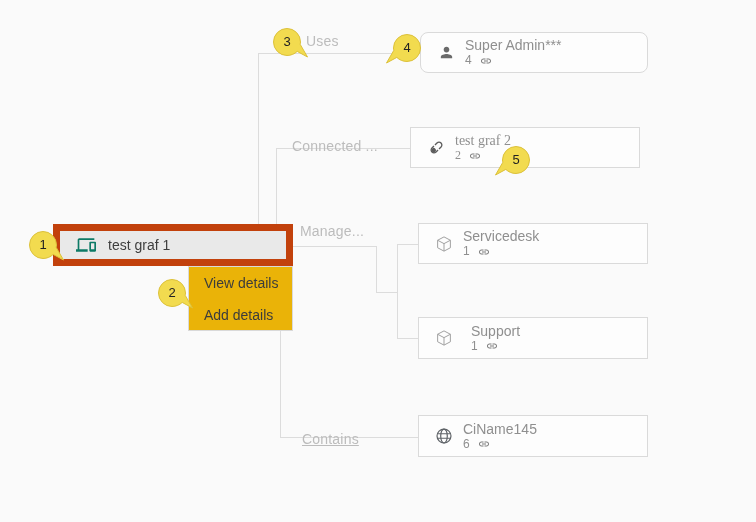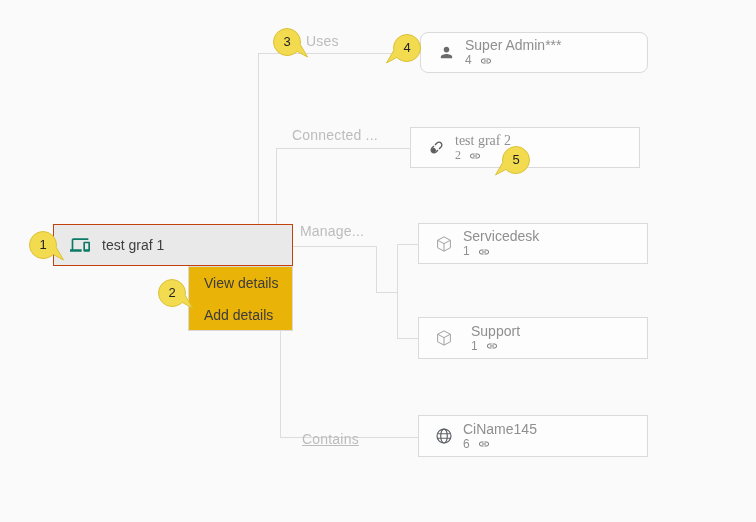--- a/index.html
+++ b/index.html
@@ -25,21 +25,21 @@
   }
   .node .nicon{width:18px;height:18px;margin-right:10px;flex:0 0 auto;display:flex;align-items:center;justify-content:center;}
   .node .ntext{display:flex;flex-direction:column;justify-content:center;}
   .node .ntitle{font-size:14px;line-height:15px;color:#8f8f8f;white-space:nowrap;}
   .node .ncount{display:flex;align-items:center;gap:7px;font-size:12px;line-height:13px;color:#8f8f8f;margin-top:1px;}
   .linkicon{display:flex;align-items:center;}
 
   .rootnode{
     position:absolute;z-index:20;box-sizing:border-box;
     left:53px;top:224px;width:240px;height:42px;
-    background:#e9e9e9;border:1px solid #c2410c;
+    background:#e9e9e9;border:7px solid #c2410c;
     display:flex;align-items:center;padding-left:14px;
     cursor:pointer;
   }
   .rootnode .ricon{width:24px;height:20px;margin-right:10px;display:flex;align-items:center;}
   .rootnode .rtitle{font-size:14px;color:#3e3e3e;}
 
   .menu{
     position:absolute;z-index:40;box-sizing:border-box;
     left:188px;top:266px;width:105px;height:65px;
     background:#eab308;border:1px solid #d9d9d9;
@@ -71,21 +71,21 @@
   <div class="hline" style="left:293px;top:246px;width:83px;"></div>
   <div class="vline" style="left:376px;top:246px;height:46px;"></div>
   <div class="hline" style="left:376px;top:292px;width:21px;"></div>
   <div class="vline" style="left:397px;top:244px;height:95px;"></div>
   <div class="hline" style="left:397px;top:244px;width:21px;"></div>
   <div class="hline" style="left:397px;top:338px;width:21px;"></div>
   <div class="vline" style="left:280px;top:266px;height:171px;"></div>
   <div class="hline" style="left:280px;top:437px;width:138px;"></div>
 
   <div class="rel-label" style="left:306px;top:33px;">Uses</div>
-  <div class="rel-label" style="left:292px;top:127px;text-align:right;">Connected ...</div>
+  <div class="rel-label" style="left:292px;top:138px;text-align:right;">Connected ...</div>
   <div class="rel-label" style="left:300px;top:223px;">Manage...</div>
   <div class="rel-label" style="left:302px;top:431px;text-decoration:underline;">Contains</div>
 
   <div class="rootnode">
     <span class="ricon">
       <svg width="24" height="20" viewBox="0 0 24 24" fill="#0D7A66">
         <path d="M4 6h18V4H4c-1.1 0-2 .9-2 2v11H0v3h14v-3H4V6zm19 2h-6c-.55 0-1 .45-1 1v10c0 .55.45 1 1 1h6c.55 0 1-.45 1-1V9c0-.55-.45-1-1-1zm-1 9h-4v-7h4v7z"></path>
       </svg>
     </span>
     <span class="rtitle">test graf 1</span>

